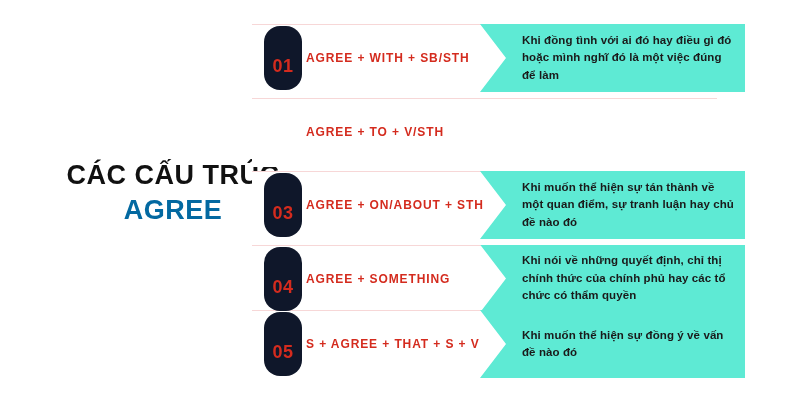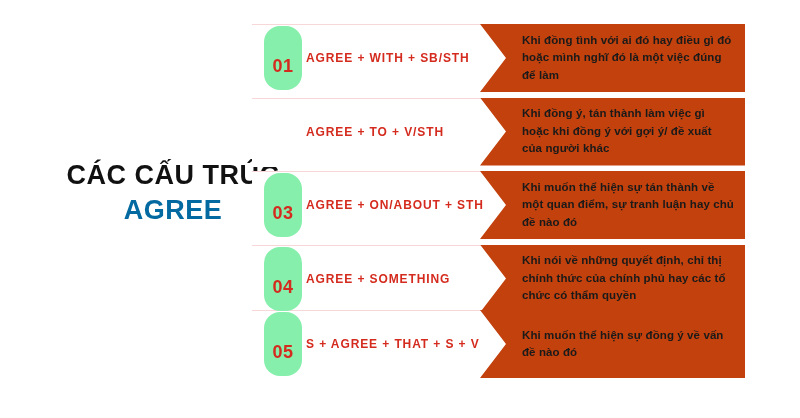--- a/index.html
+++ b/index.html
@@ -80,21 +80,21 @@
     border-top: 1.5px solid #F7D7D7;
   }
 
   
   .banner {
     position: absolute;
     left: 228px;
     top: 0;
     width: 265px;
     height: 68px;
-    background: #c2410c;
+    background: #5eead4;
     -webkit-clip-path: polygon(0 0, 100% 0, 100% 100%, 0 100%, 26px 50%);
     clip-path: polygon(0 0, 100% 0, 100% 100%, 0 100%, 26px 50%);
     display: flex;
     align-items: center;
   }
   .banner-text {
     color: #1a1a1a;
     font-size: 11.5px;
     font-weight: bold;
     line-height: 1.52;
@@ -103,21 +103,21 @@
     letter-spacing: 0.1px;
   }
 
   
   .badge {
     position: absolute;
     left: 12px;
     top: 2px;
     width: 38px;
     height: 64px;
-    background: #86efac;
+    background: #0f172a;
     border-radius: 16px;
     z-index: 3;
   }
   .badge-num {
     position: absolute;
     left: 0;
     right: 0;
     bottom: 13px;
     text-align: center;
     color: #D42B1E;
@@ -164,23 +164,20 @@
       <div class="badge">
         <div class="badge-num">01</div>
       </div>
       <div class="formula">
         <div class="formula-text">AGREE + WITH + SB/STH</div>
       </div>
     </div>
 
     <div class="row row-1">
       <div class="row-body"></div>
-      <div class="banner">
-        <div class="banner-text">Khi đồng ý, tán thành làm việc gì hoặc khi đồng ý với gợi ý/ đề xuất của người khác</div>
-      </div>
       <div class="formula">
         <div class="formula-text">AGREE + TO + V/STH</div>
       </div>
     </div>
 
     <div class="row row-2">
       <div class="row-body"></div>
       <div class="banner">
         <div class="banner-text">Khi muốn thể hiện sự tán thành về một quan điểm, sự tranh luận hay chủ đề nào đó</div>
       </div>

